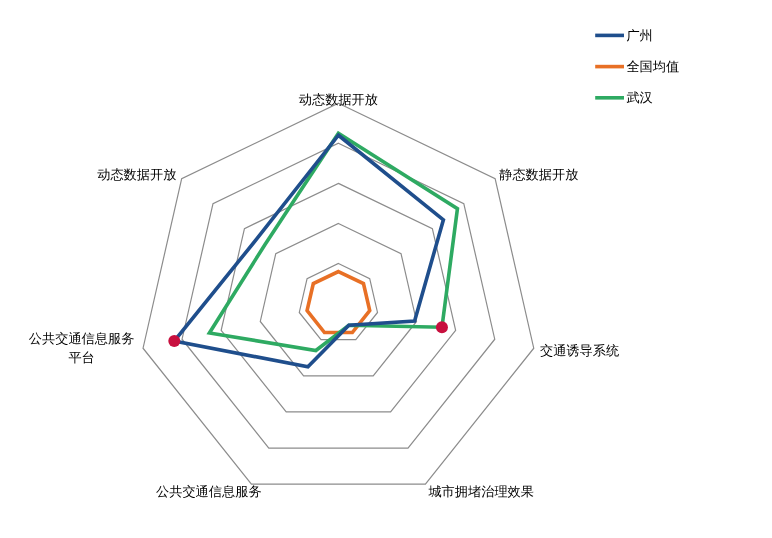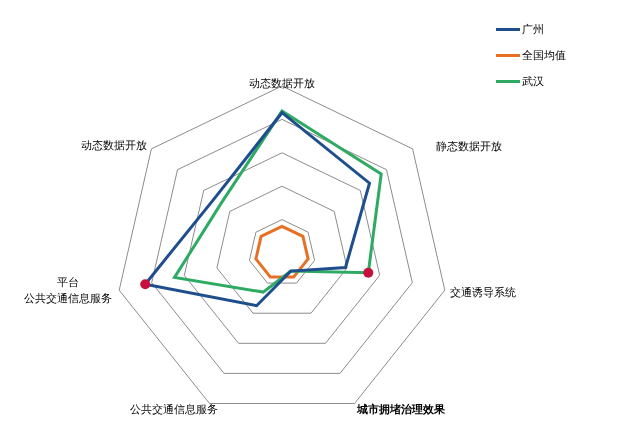--- a/index.html
+++ b/index.html
@@ -30,35 +30,35 @@
   <g id="points">
       <circle cx="145.23711247913377" cy="284.2152366153918" r="5" fill="#c8103f"></circle>
       <circle cx="368.2908695072132" cy="272.69532786447337" r="5" fill="#c8103f"></circle>
     </g>
 </svg>
 
 <div id="labels">
     <div class="axis-label" style="left: 249px; top: 76px;">
       <div style="text-align: center;">动态数据开放</div>
     </div>
-    <div class="axis-label" style="left: 436px; top: 138px; font-family: Liberation Serif, serif;">
+    <div class="axis-label" style="left: 416px; top: 138px;">
       <div style="text-align: center;">静态数据开放</div>
     </div>
     <div class="axis-label" style="left: 450px; top: 285px;">
       <div style="text-align: right;">交通诱导系统</div>
     </div>
     <div class="axis-label" style="left: 357px; top: 402px;">
-      <div style="text-align: right; font-weight: bold;">城市拥堵治理效果</div>
+      <div style="text-align: right;">城市拥堵治理效果</div>
     </div>
     <div class="axis-label" style="left: 130px; top: 402px;">
       <div style="text-align: center;">公共交通信息服务</div>
     </div>
     <div class="axis-label" style="left: 24px; top: 275px;">
+      <div style="text-align: center;">公共交通信息服务</div>
       <div style="text-align: center;">平台</div>
-      <div style="text-align: center;">公共交通信息服务</div>
     </div>
     <div class="axis-label" style="left: 81px; top: 138px;">
       <div style="text-align: center;">动态数据开放</div>
     </div>
   </div>
 
 <div class="legend">
   <div class="legend-item">
     <span class="legend-swatch" style="background:#1f4e8c"></span>
     <span>广州</span>

